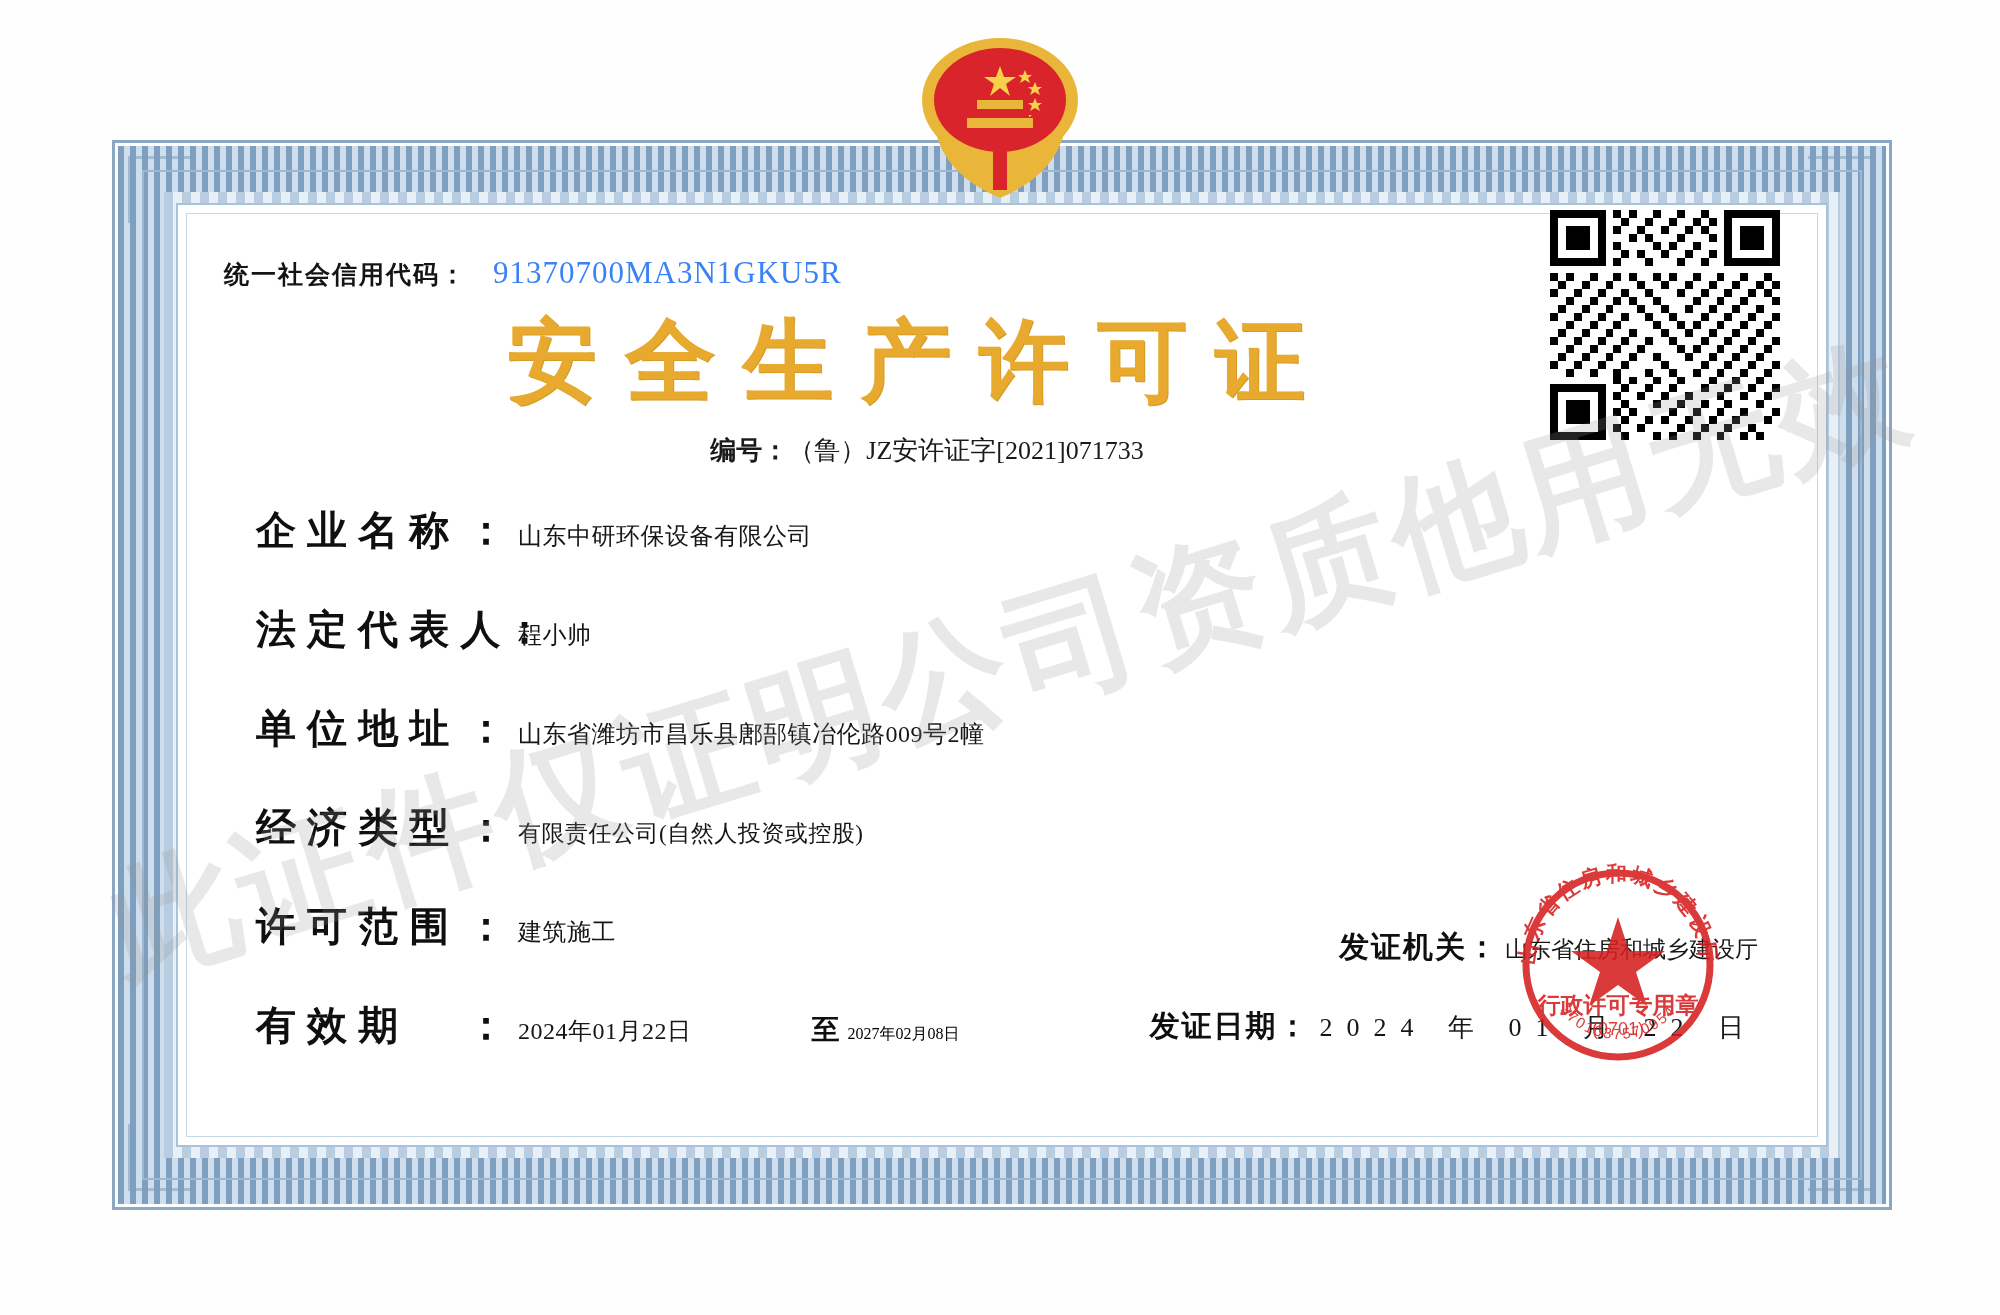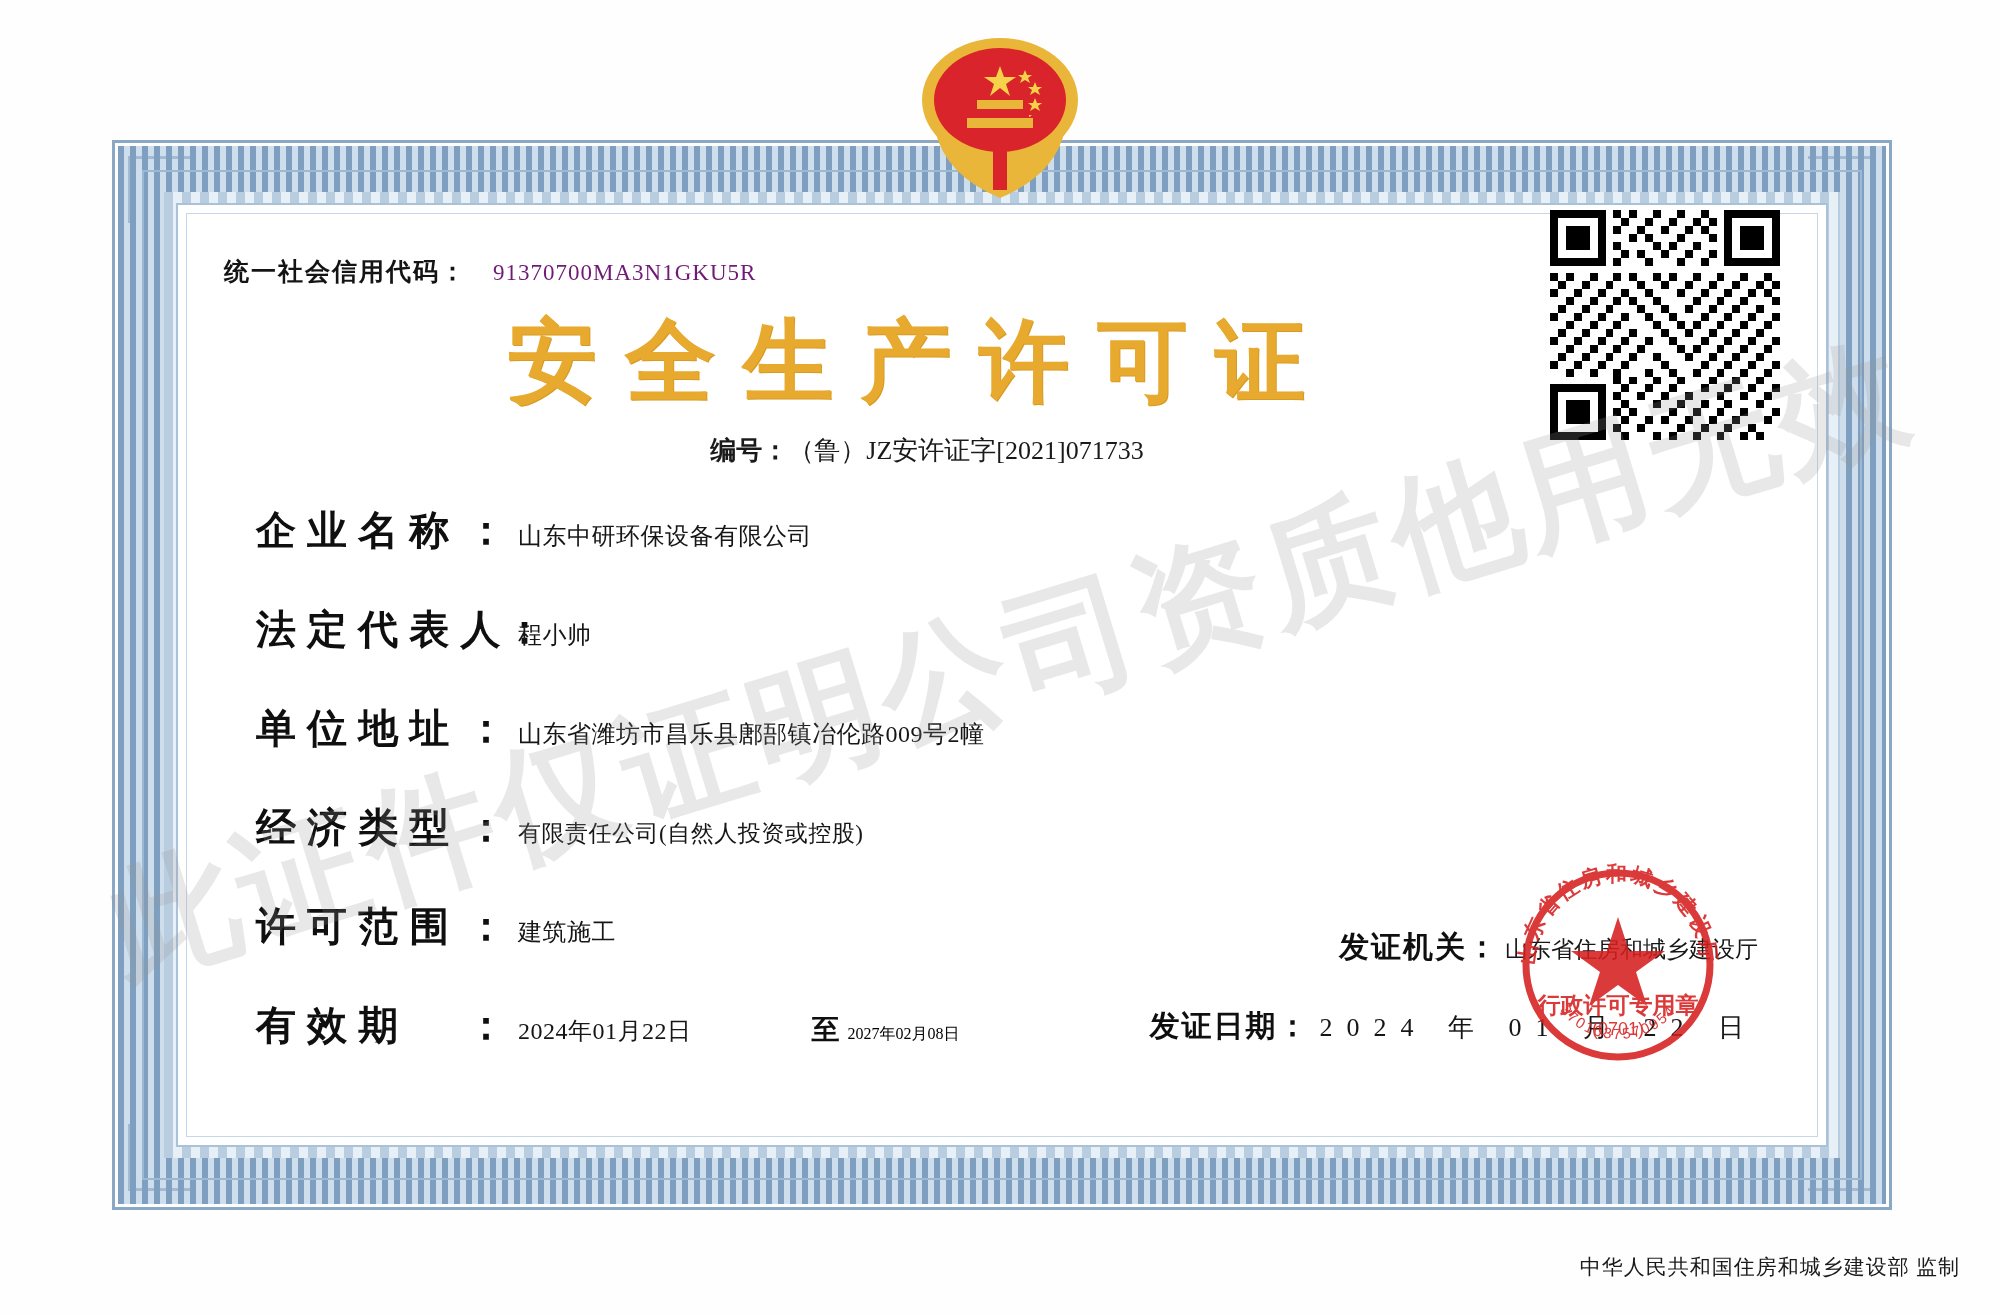--- a/index.html
+++ b/index.html
@@ -118,23 +118,23 @@
     white-space: nowrap;
   }
   .credit-label {
     font-size: 25px;
     font-weight: bold;
     letter-spacing: 2px;
     color: #141414;
     font-family: "Liberation Sans", sans-serif;
   }
   .credit-value {
-    font-size: 23px;
+    font-size: 31px;
     margin-left: 26px;
-    color: #701a75;
+    color: #3b82f6;
     letter-spacing: 1px;
     font-family: "Liberation Serif", serif;
   }
 
   .title {
     position: absolute;
     left: 0;
     top: 88px;
     width: 1440px;
     text-align: center;
@@ -642,15 +642,14 @@
     <text x="110" y="180" text-anchor="middle" font-size="18" fill="#d61f1f" font-family="'Liberation Sans',sans-serif">(0701)</text>
     <text font-size="15" fill="#d61f1f" letter-spacing="2" font-family="'Liberation Sans',sans-serif">
       <textPath href="#sealBottomArc" startOffset="50%" text-anchor="middle">3701037570954</textPath>
     </text>
   </svg>
 
   <div class="watermark">
     <span>此证件仅证明公司资质他用无效</span>
   </div>
 
-  <div class="footer">中华人民共和国住房和城乡建设部 监制</div>
 
 </div>
 
 </body></html>

